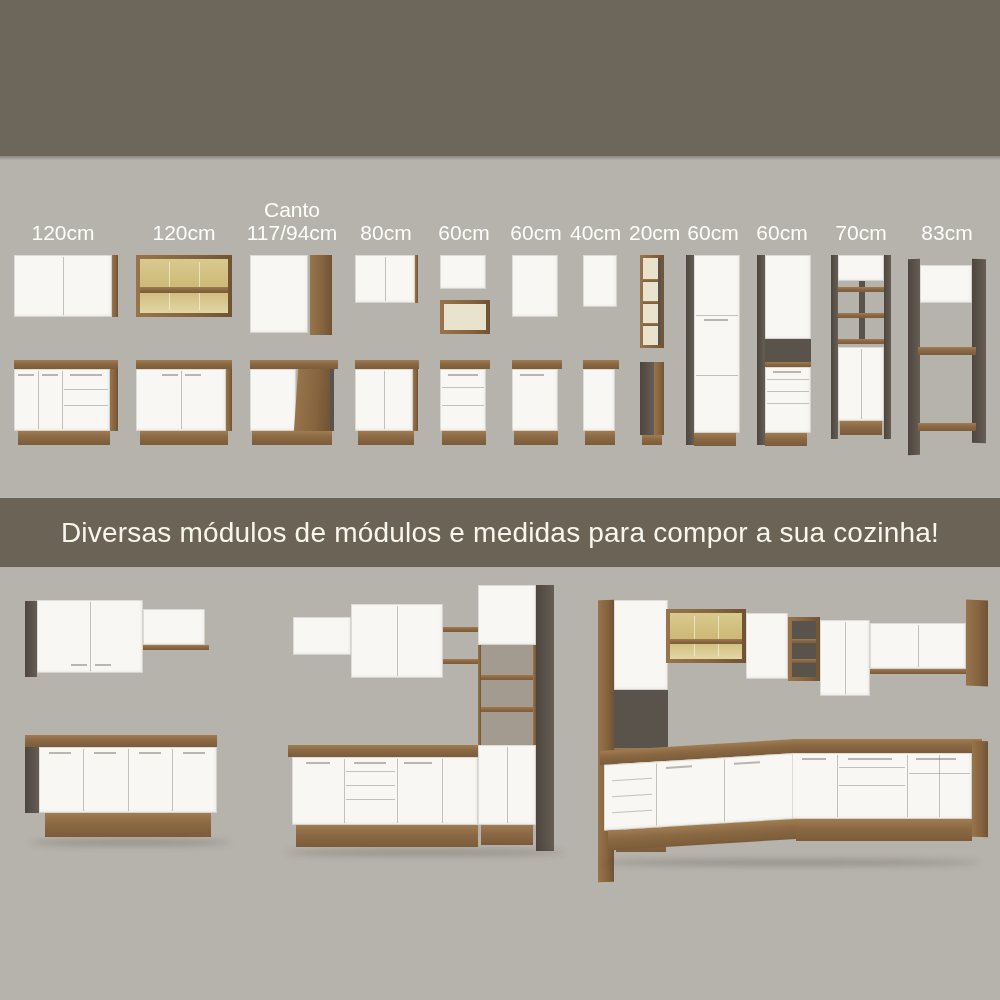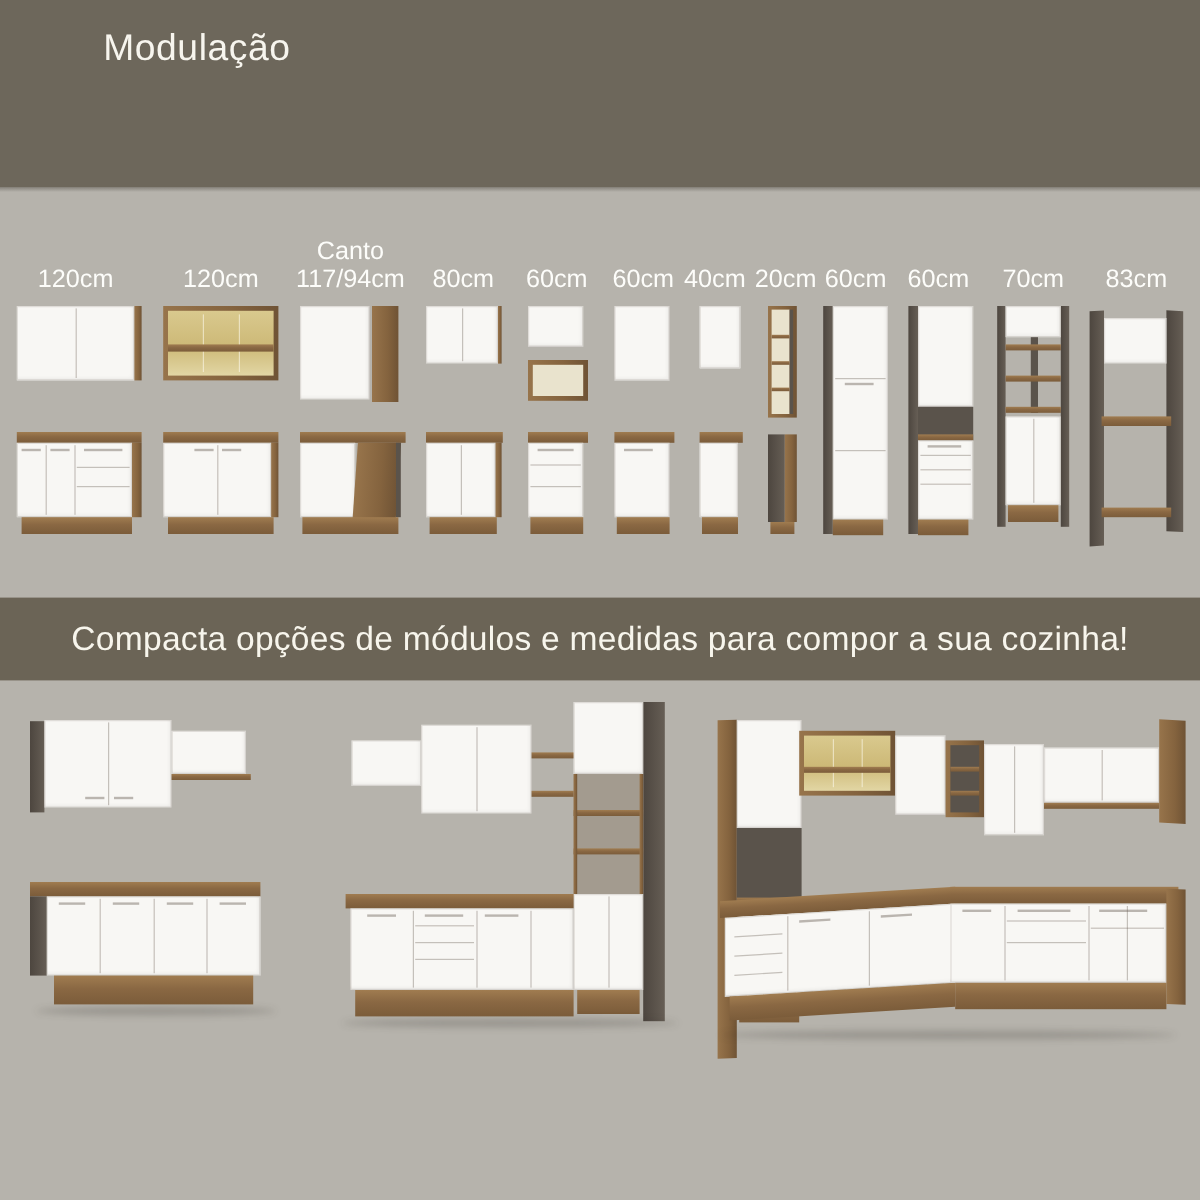--- a/index.html
+++ b/index.html
@@ -39,21 +39,20 @@
   .strip{position:absolute;left:0;top:891px;width:1000px;height:62px;background:#6b6456;}
   .strip-label{position:absolute;top:13px;height:38px;line-height:38px;text-align:center;
         color:#f9f8f2;font-size:31px;}
 </style>
 </head>
 <body>
 
 <div class="page">
 
   <div class="header">
-    <div class="kicker">Modulação</div>
   </div>
   <div class="header-shadow"></div>
 
   <div class="modules">
 
     <div class="size-label" style="left:11px;width:104px">120cm</div>
     <div class="size-label" style="left:136px;width:96px">120cm</div>
     <div class="size-label top2" style="left:250px;width:84px">Canto</div>
     <div class="size-label" style="left:246px;width:92px">117/94cm</div>
     <div class="size-label" style="left:355px;width:62px">80cm</div>
@@ -207,21 +206,21 @@
     <div class="a" style="left:908px;top:103px;width:78px;height:200px">
       <div class="a dkg" style="left:0;top:0;width:12px;height:196px;transform:skewY(-3deg)"></div>
       <div class="a dkg" style="left:64px;top:0;width:14px;height:184px;transform:skewY(3deg)"></div>
       <div class="a w" style="left:12px;top:6px;width:52px;height:38px"></div>
       <div class="a wd" style="left:10px;top:88px;width:58px;height:8px"></div>
       <div class="a wd" style="left:10px;top:164px;width:58px;height:8px"></div>
     </div>
   </div>
 
   <div class="banner">
-    <div class="banner-text">Compacta opções de módulos e medidas para compor a sua cozinha!</div>
+    <div class="banner-text">Diversas módulos de módulos e medidas para compor a sua cozinha!</div>
   </div>
 
   <div class="kitchens">
 
     <div class="a" style="left:20px;top:0;width:210px;height:324px">
       <div class="a dkg" style="left:5px;top:34px;width:12px;height:76px"></div>
       <div class="a w" style="left:17px;top:33px;width:106px;height:73px">
         <div class="v" style="left:53px"></div>
         <div class="hd" style="left:34px;top:64px;width:16px"></div>
         <div class="hd" style="left:58px;top:64px;width:16px"></div>

